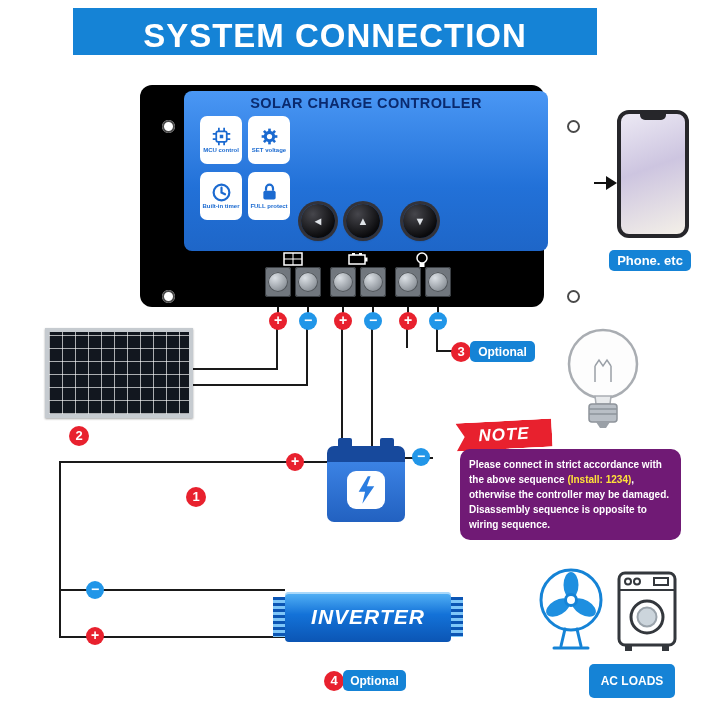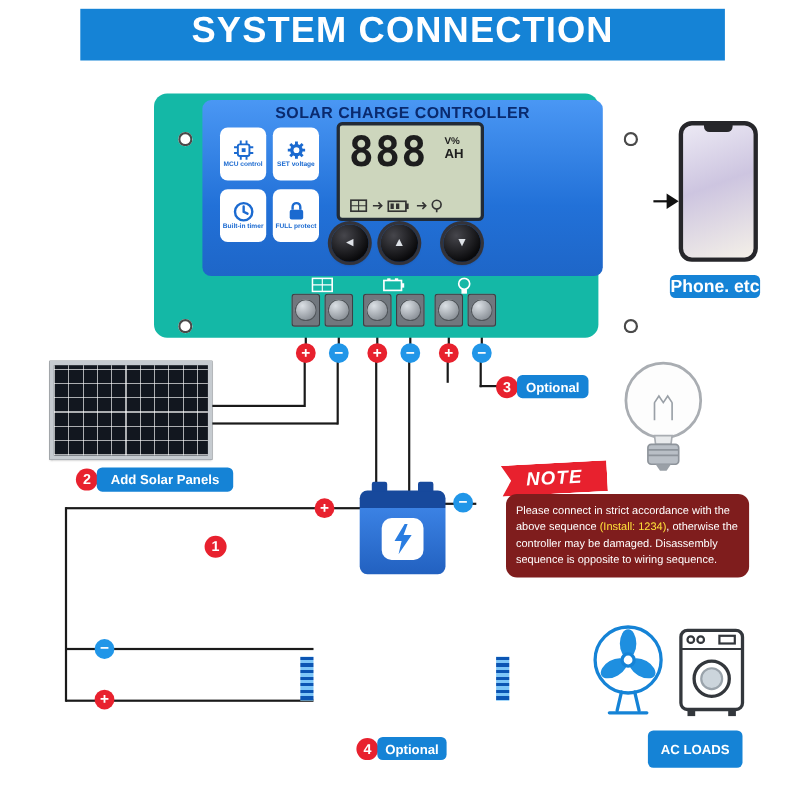--- a/index.html
+++ b/index.html
@@ -1,24 +1,24 @@
 <!DOCTYPE html>
 <html><head>
 <meta charset="utf-8">
 <style>
   html,body{margin:0;padding:0;}
   body{width:720px;height:720px;background:#fff;font-family:"Liberation Sans",sans-serif;}
   #canvas{position:relative;width:720px;height:720px;background:#fff;overflow:hidden;}
 
   
-  #banner{position:absolute;left:73px;top:8px;width:586px;height:47px;background:#1583d6;display:flex;align-items:flex-start;justify-content:center;}
+  #banner{position:absolute;left:73px;top:8px;width:524px;height:47px;background:#1583d6;display:flex;align-items:flex-end;justify-content:center;}
   #banner span{color:#fff;font-size:33px;font-weight:bold;letter-spacing:1px;}
 
   
-  #controller{position:absolute;left:140px;top:85px;width:404px;height:222px;background:#14b8a6;border-radius:12px;}
+  #controller{position:absolute;left:140px;top:85px;width:404px;height:222px;background:#000000;border-radius:12px;}
   .hole{position:absolute;width:13px;height:13px;border-radius:50%;background:#fff;box-shadow:inset 0 0 0 2px #4a4a4a;}
   #face{position:absolute;left:44px;top:6px;width:364px;height:160px;border-radius:8px;
         background:linear-gradient(180deg,#4a97f4,#2271d8 60%,#1e66c8);}
   #ctl-title{position:absolute;left:0;top:4px;width:100%;text-align:center;font-size:14.5px;font-weight:bold;color:#0a2a6e;letter-spacing:.4px;}
   #icon-grid{position:absolute;left:16px;top:25px;display:grid;grid-template-columns:40px 40px;grid-gap:8px;}
   .tile{width:40px;height:44px;background:#fff;border-radius:7px;display:flex;flex-direction:column;align-items:center;justify-content:center;padding:2px 1px;}
   .tile svg{width:21px;height:21px;flex:0 0 auto;}
   .tile b{font-size:6px;line-height:1.15;color:#1b6ad0;text-align:center;font-weight:bold;}
 
   #lcd{position:absolute;left:122px;top:20px;width:128px;height:84px;background:#cdd6bd;border:3px solid #222b36;border-radius:5px;}
@@ -75,22 +75,22 @@
   .bat-term{position:absolute;top:-8px;width:14px;height:9px;background:#17499c;border-radius:2px 2px 0 0;}
   #bat-tile{position:absolute;left:20px;top:25px;width:38px;height:38px;background:#fff;border-radius:9px;display:flex;align-items:center;justify-content:center;}
 
   
   #bulb{position:absolute;left:558px;top:326px;}
 
   
   #note-ribbon{position:absolute;left:456px;top:421px;width:96px;height:28px;background:#e8212e;color:#fff;display:flex;align-items:center;justify-content:center;
       font-weight:bold;font-style:italic;font-size:17px;letter-spacing:1px;transform:rotate(-3deg);
       clip-path:polygon(0 0,100% 0,100% 100%,0 100%,9% 50%);}
-  #note-box{position:absolute;left:460px;top:449px;width:203px;background:#7f1d1d;border-radius:10px;padding:8px 9px;color:#fff;
-      font-size:10px;font-weight:normal;line-height:1.5;}
+  #note-box{position:absolute;left:460px;top:449px;width:203px;background:#701a75;border-radius:10px;padding:8px 9px;color:#fff;
+      font-size:10px;font-weight:bold;line-height:1.5;}
   #note-box .hl{color:#ffe23a;}
 
   
   #inverter{position:absolute;left:273px;top:592px;width:190px;height:50px;}
   .fin{position:absolute;top:5px;width:12px;height:40px;
       background:repeating-linear-gradient(180deg,#0b55b4 0 3px,#7ec6f8 3px 6px);}
   #inv-main{position:absolute;left:12px;right:12px;top:0;height:50px;border-radius:4px;
       background:linear-gradient(180deg,#56b4f7,#1372d8 45%,#0b55b4);
       box-shadow:inset 0 2px 0 rgba(255,255,255,.5);
       display:flex;align-items:center;justify-content:center;color:#fff;font-size:21px;font-weight:bold;font-style:italic;letter-spacing:1px;}
@@ -174,40 +174,20 @@
         </div>
         <div class="tile">
           <svg viewBox="0 0 24 24">
               <rect x="5" y="10" width="14" height="10" rx="2" fill="#1b6ad0"></rect>
               <path d="M8 10 V7 a4 4 0 0 1 8 0 V10" fill="none" stroke="#1b6ad0" stroke-width="2.5"></path>
             </svg>
           <b>FULL protect</b>
         </div>
       </div>
 
-      <div id="lcd">
-        <div id="lcd-value">888</div>
-        <div id="lcd-units">
-          <span class="u1">V%</span>
-          <span class="u2">AH</span>
-        </div>
-        <svg id="lcd-icons" width="110" height="16" viewBox="0 0 110 16">
-          <rect x="2" y="3" width="14" height="10" fill="none" stroke="#333" stroke-width="1.5"></rect>
-          <line x1="9" y1="3" x2="9" y2="13" stroke="#333"></line>
-          <line x1="2" y1="8" x2="16" y2="8" stroke="#333"></line>
-          <path d="M22 8 h8 m-3 -3 l3 3 l-3 3" stroke="#333" fill="none" stroke-width="1.5"></path>
-          <rect x="36" y="4" width="16" height="9" fill="none" stroke="#333" stroke-width="1.5"></rect>
-          <rect x="52" y="6" width="2.5" height="5" fill="#333"></rect>
-          <rect x="38" y="6" width="3" height="5" fill="#333"></rect>
-          <rect x="43" y="6" width="3" height="5" fill="#333"></rect>
-          <path d="M62 8 h8 m-3 -3 l3 3 l-3 3" stroke="#333" fill="none" stroke-width="1.5"></path>
-          <circle cx="80" cy="7" r="4" fill="none" stroke="#333" stroke-width="1.5"></circle>
-          <line x1="80" y1="11" x2="80" y2="14" stroke="#333" stroke-width="1.5"></line>
-        </svg>
-      </div>
 
 
       <div class="btn" style="left:117px;">
           <span>◄</span>
         </div>
       <div class="btn" style="left:162px;">
           <span>▲</span>
         </div>
       <div class="btn" style="left:219px;">
           <span>▼</span>
@@ -249,29 +229,26 @@
   <span class="conn minus" style="left:412px;top:448px;">−</span>
   <span class="conn minus" style="left:86px;top:581px;">−</span>
   <span class="conn plus" style="left:86px;top:627px;">+</span>
 
   <div id="arrow-line"></div>
   <div id="arrow-head"></div>
 
   <div id="phone">
     <div id="phone-notch"></div>
   </div>
-  <div class="pill" style="left:609px;top:250px;width:82px;height:21px;font-size:16px;">
+  <div class="pill" style="left:609px;top:250px;width:82px;height:21px;font-size:13px;">
     <span>Phone. etc</span>
   </div>
 
   <div id="solar"></div>
   <span class="step-num" style="left:69px;top:426px;">2</span>
-  <div class="pill" style="left:88px;top:425px;width:124px;height:22px;">
-    <span>Add Solar Panels</span>
-  </div>
 
   <div id="battery">
     <div class="bat-term" style="left:11px;"></div>
     <div class="bat-term" style="left:53px;"></div>
     <div id="bat-tile">
       <svg width="22" height="30" viewBox="0 0 24 32">
         <path d="M14 1 L4 18 h7 L8 31 L21 12 h-8 L17 1 Z" fill="#2a7de1"></path>
       </svg>
     </div>
   </div>
@@ -294,20 +271,23 @@
   <div id="note-ribbon">
       <span>NOTE</span>
     </div>
   <div id="note-box">
     <span>Please connect in strict accordance with the above sequence </span><span class="hl">(Install: 1234)</span><span>, otherwise the controller may be damaged. Disassembly sequence is opposite to wiring sequence.</span>
   </div>
 
   <div id="inverter">
     <div class="fin" style="left:0;"></div>
     <div class="fin" style="right:0;"></div>
+    <div id="inv-main">
+        <span>INVERTER</span>
+      </div>
   </div>
   <span class="step-num" style="left:324px;top:671px;">4</span>
   <div class="pill" style="left:343px;top:670px;width:63px;height:21px;">
     <span>Optional</span>
   </div>
 
   <svg id="fan" width="70" height="92" viewBox="0 0 70 92">
     <circle cx="35" cy="34" r="30" fill="none" stroke="#1583d6" stroke-width="3"></circle>
     <g fill="#1e8fe0">
       <ellipse cx="35" cy="19" rx="7.5" ry="13"></ellipse>

